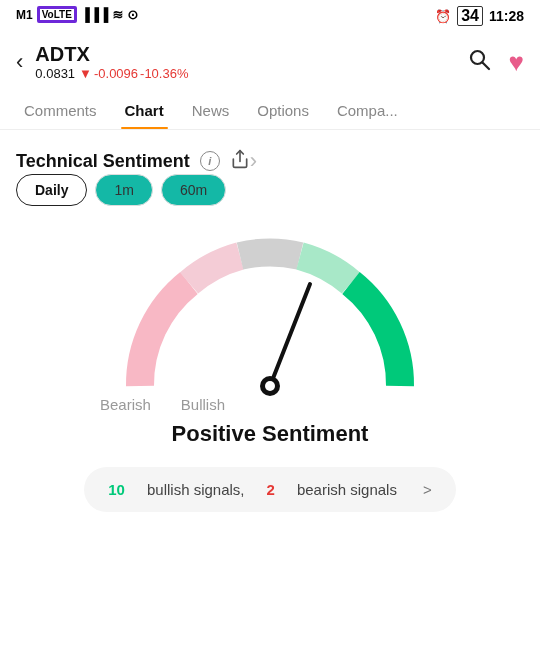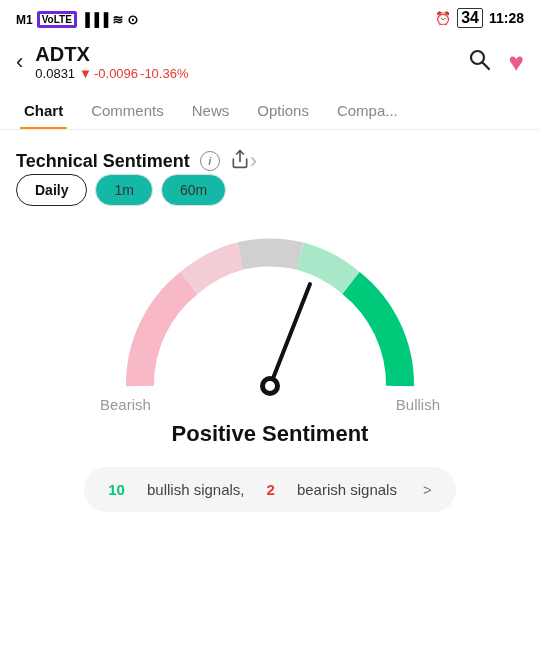--- a/index.html
+++ b/index.html
@@ -10,21 +10,21 @@
       font-family: -apple-system, BlinkMacSystemFont, 'Segoe UI', sans-serif;
       background: #fff;
       overflow: hidden;
       position: relative;
     }
 
     
     .status-bar {
       display: flex;
       justify-content: space-between;
-      align-items: flex-end;
+      align-items: flex-start;
       padding: 6px 16px 4px;
       font-size: 13px;
       font-weight: 600;
       height: 32px;
     }
     .status-left { display: flex; align-items: center; gap: 4px; }
     .status-right { display: flex; align-items: center; gap: 6px; }
     .status-bar .carrier { font-size: 12px; font-weight: 700; }
     .status-bar .time { font-size: 14px; font-weight: 700; }
 
@@ -154,23 +154,23 @@
       margin-bottom: 0;
     }
 
     .gauge-svg {
       width: 100%;
       height: 100%;
     }
 
     .gauge-labels {
       display: flex;
-      justify-content: space-between;
       width: 340px;
       margin-top: -10px;
+      gap: 30px;
     }
     .gauge-label {
       font-size: 15px;
       color: #999;
     }
 
     .sentiment-label {
       font-size: 22px;
       font-weight: 800;
       color: #111;
@@ -251,22 +251,22 @@
       <svg width="24" height="24" viewBox="0 0 24 24" fill="none" stroke="#222" stroke-width="2.2" stroke-linecap="round">
         <circle cx="10.5" cy="10.5" r="6.5"></circle>
         <line x1="15.5" y1="15.5" x2="22" y2="22"></line>
       </svg>
     </span>
     <span class="fav-icon-btn" style="color:#e85b8a;font-size:26px;">♥</span>
   </div>
 </div>
 
 <div class="nav-tabs">
+  <div class="nav-tab">Comments</div>
   <div class="nav-tab active">Chart</div>
-  <div class="nav-tab">Comments</div>
   <div class="nav-tab">News</div>
   <div class="nav-tab">Options</div>
   <div class="nav-tab">Compa...</div>
 </div>
 
 <div class="main-content">
 
   <div class="section-header">
     <div class="section-title-group">
       <span class="section-title">Technical Sentiment</span>

